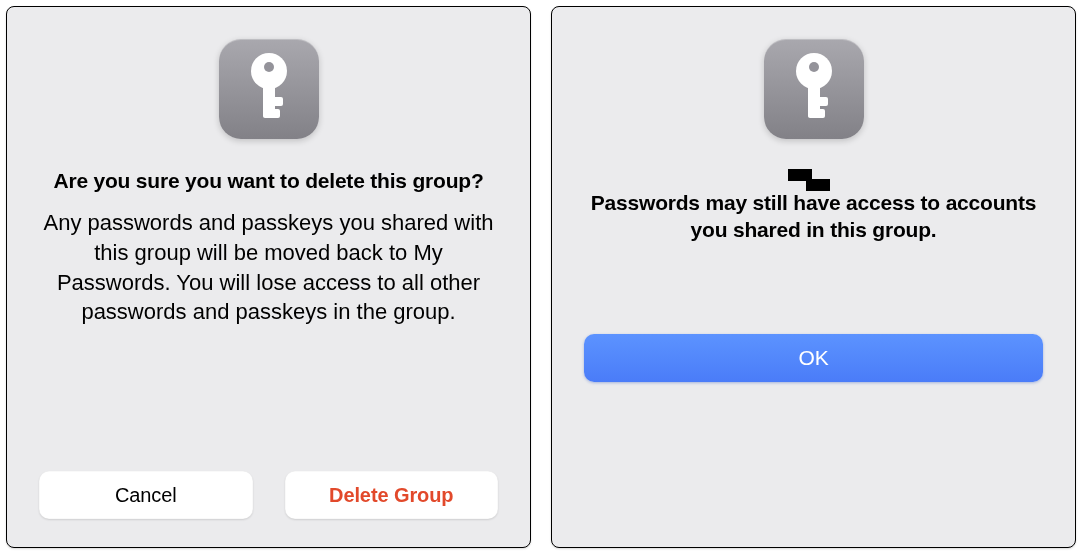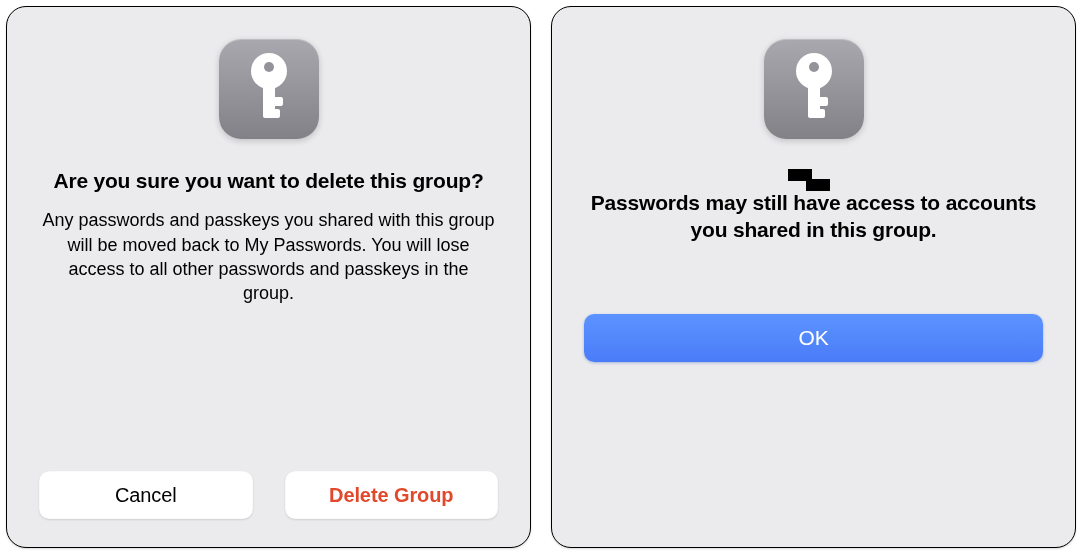--- a/index.html
+++ b/index.html
@@ -12,21 +12,21 @@
       background: #ffffff;
       width: 1082px;
       height: 554px;
       display: flex;
       gap: 20px;
       padding: 6px;
     }
     .dialog {
       background: #ebebed;
       border: 1.5px solid #000000;
-      border-radius: 20px;
+      border-radius: 8px;
       flex: 1;
       display: flex;
       flex-direction: column;
       align-items: center;
       padding: 32px 32px 28px 32px;
       box-shadow: 0 1px 2px rgba(0,0,0,0.15);
     }
     .app-icon {
       width: 100px;
       height: 100px;
@@ -57,21 +57,21 @@
       gap: 0;
     }
     .dialog-title .redact {
       display: inline-block;
       vertical-align: middle;
       margin-right: 10px;
       position: relative;
       top: 2px;
     }
     .dialog-body {
-      font-size: 18px;
+      font-size: 22px;
       font-weight: 400;
       color: #000000;
       text-align: center;
       line-height: 1.35;
       margin-bottom: auto;
       padding: 0 2px;
     }
     .button-row {
       display: flex;
       gap: 32px;
@@ -109,21 +109,21 @@
       color: #ffffff;
       font-weight: 500;
       font-size: 21px;
       box-shadow: 0 1px 3px rgba(60,100,200,0.4);
     }
     .redact svg {
       display: block;
     }
     
     .dialog.right .button-row {
-      margin-top: 56px;
+      margin-top: 76px;
     }
     .dialog.right .dialog-title {
       padding: 0 6px;
     }
     .dialog.right .dialog-body {
       padding: 0 16px;
     }
   </style>
 </head>
 <body>

